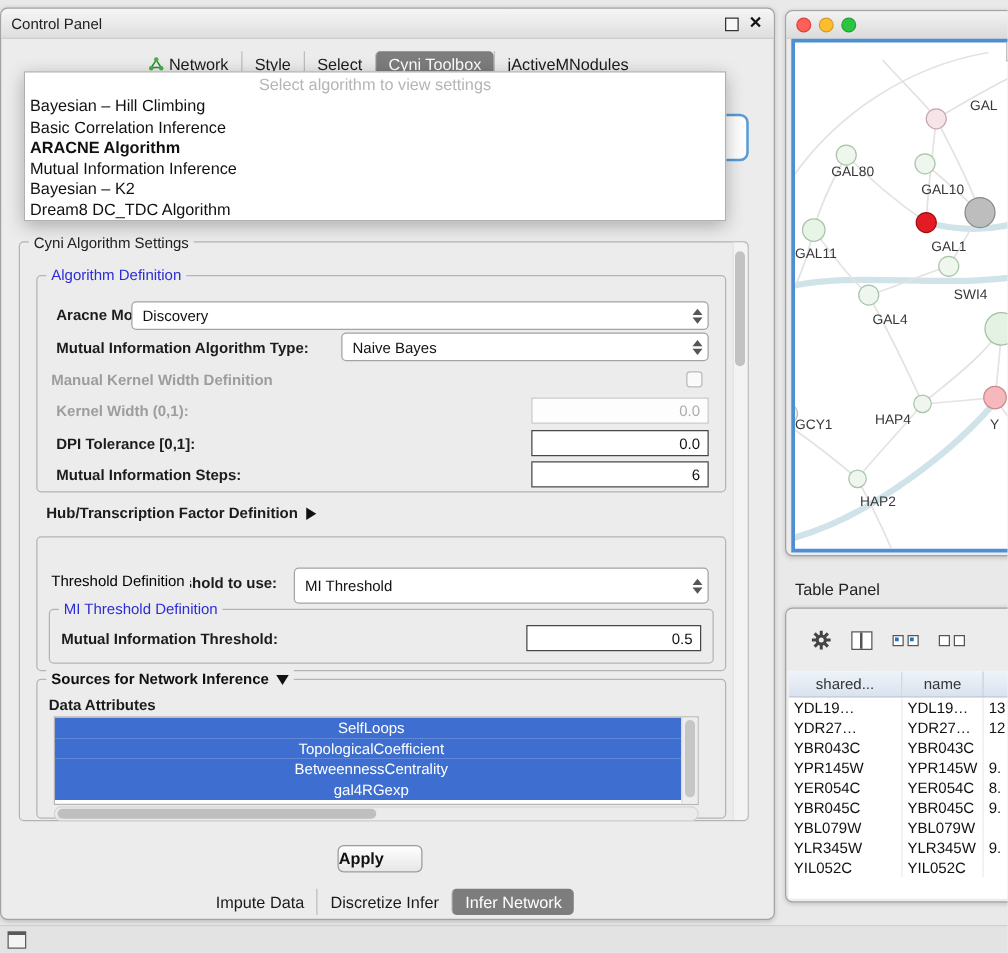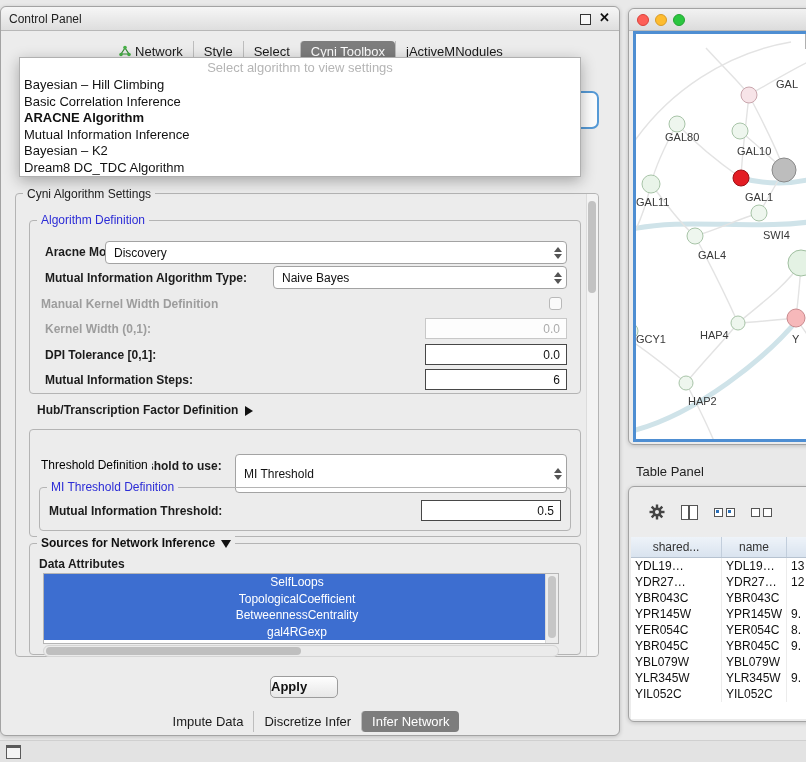--- a/index.html
+++ b/index.html
@@ -169,21 +169,21 @@
 
     <span class="lbl" style="left:44px;top:366px;">Mutual Information Steps:</span>
     <div class="field" style="left:424px;top:362px;width:142px;height:21px;">6</div>
 
     <span class="lbl" style="left:36px;top:396px;"><span>Hub/Transcription Factor Definition</span><span class="tri-right"></span></span>
 
     <div class="gbox" style="left:28px;top:422px;width:552px;height:108px;"></div>
     <span class="gtitle" style="left:36px;top:415px;color:#000000;margin-top:36px;">Threshold Definition</span>
 
     <span class="lbl" style="left:84px;top:452px;">Which threshold to use:</span>
-    <div class="combo" style="left:234px;top:447px;width:332px;height:39px;">
+    <div class="combo" style="left:234px;top:447px;width:332px;height:29px;">
       <span>MI Threshold</span>
       <span class="combo-arrows">
           <i class="up"></i>
           <i class="down"></i>
         </span>
     </div>
 
     <div class="gbox" style="left:38px;top:480px;width:532px;height:44px;"></div>
     <span class="gtitle" style="left:46px;top:473px;color:#2c2cd6;">MI Threshold Definition</span>
     <span class="lbl" style="left:48px;top:497px;">Mutual Information Threshold:</span>

